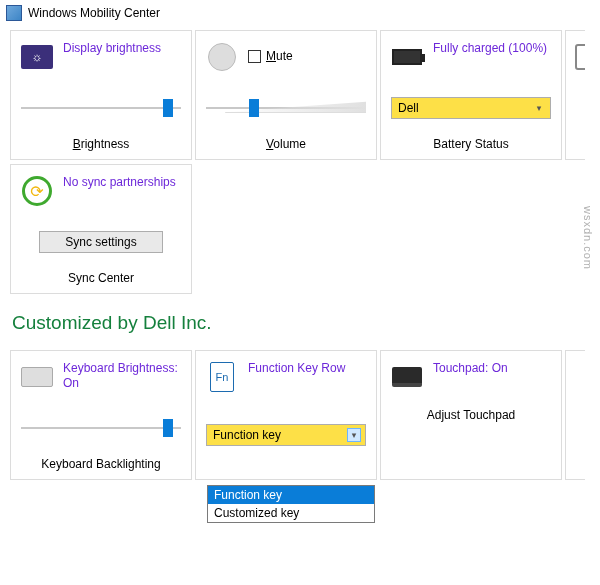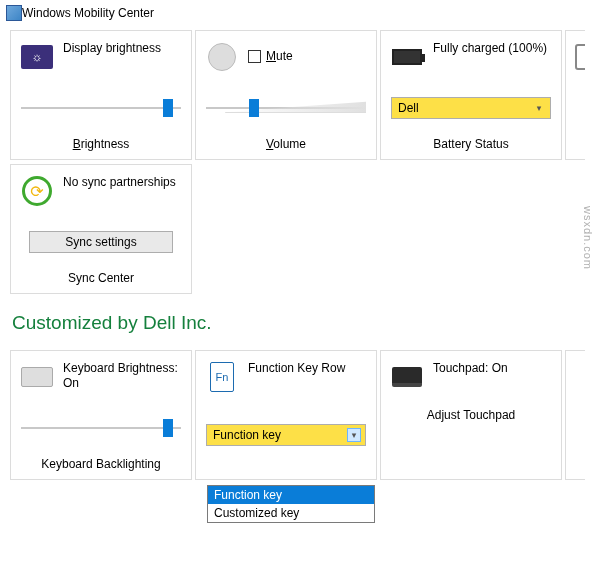--- a/index.html
+++ b/index.html
@@ -11,21 +11,21 @@
       width: 600px;
       height: 585px;
       overflow: hidden;
       position: relative;
     }
     .titlebar {
       height: 26px;
       display: flex;
       align-items: center;
       padding: 0 6px;
-      gap: 0;
+      gap: 6px;
       font-size: 12px;
     }
     .titlebar .app-icon {
       width: 16px;
       height: 16px;
       background: linear-gradient(135deg,#6fa8dc,#3d85c6);
       border: 1px solid #2b5797;
     }
     .grid {
       display: flex;
@@ -57,21 +57,21 @@
       width: 32px;
       height: 32px;
       flex: 0 0 32px;
       display: flex;
       align-items: center;
       justify-content: center;
     }
     .tile-desc {
       font-size: 12px;
       line-height: 1.25;
-      color: #000000;
+      color: #6d28d9;
     }
     .tile-control {
       flex: 1;
       padding: 6px 10px;
       display: flex;
       align-items: center;
     }
     .tile-footer {
       text-align: center;
       font-size: 12px;
@@ -150,21 +150,21 @@
     .select.pressed .chev { background:#cfe8ff; border:1px solid #6cb5ff; }
     
     .sync-icon {
       width: 30px; height:30px; border-radius:50%;
       border: 3px solid #3fa92f;
       position: relative;
       display:flex; align-items:center; justify-content:center;
       font-size: 16px; color:#f2b80f;
     }
     .button {
-      width: 144px;
+      width: 124px;
       height: 22px;
       background: #e9e9e9;
       border: 1px solid #adadad;
       display:flex; align-items:center; justify-content:center;
       font-size:12px;
       margin: 0 auto;
     }
     .section-title {
       font-size: 19px;
       font-weight: 400;

